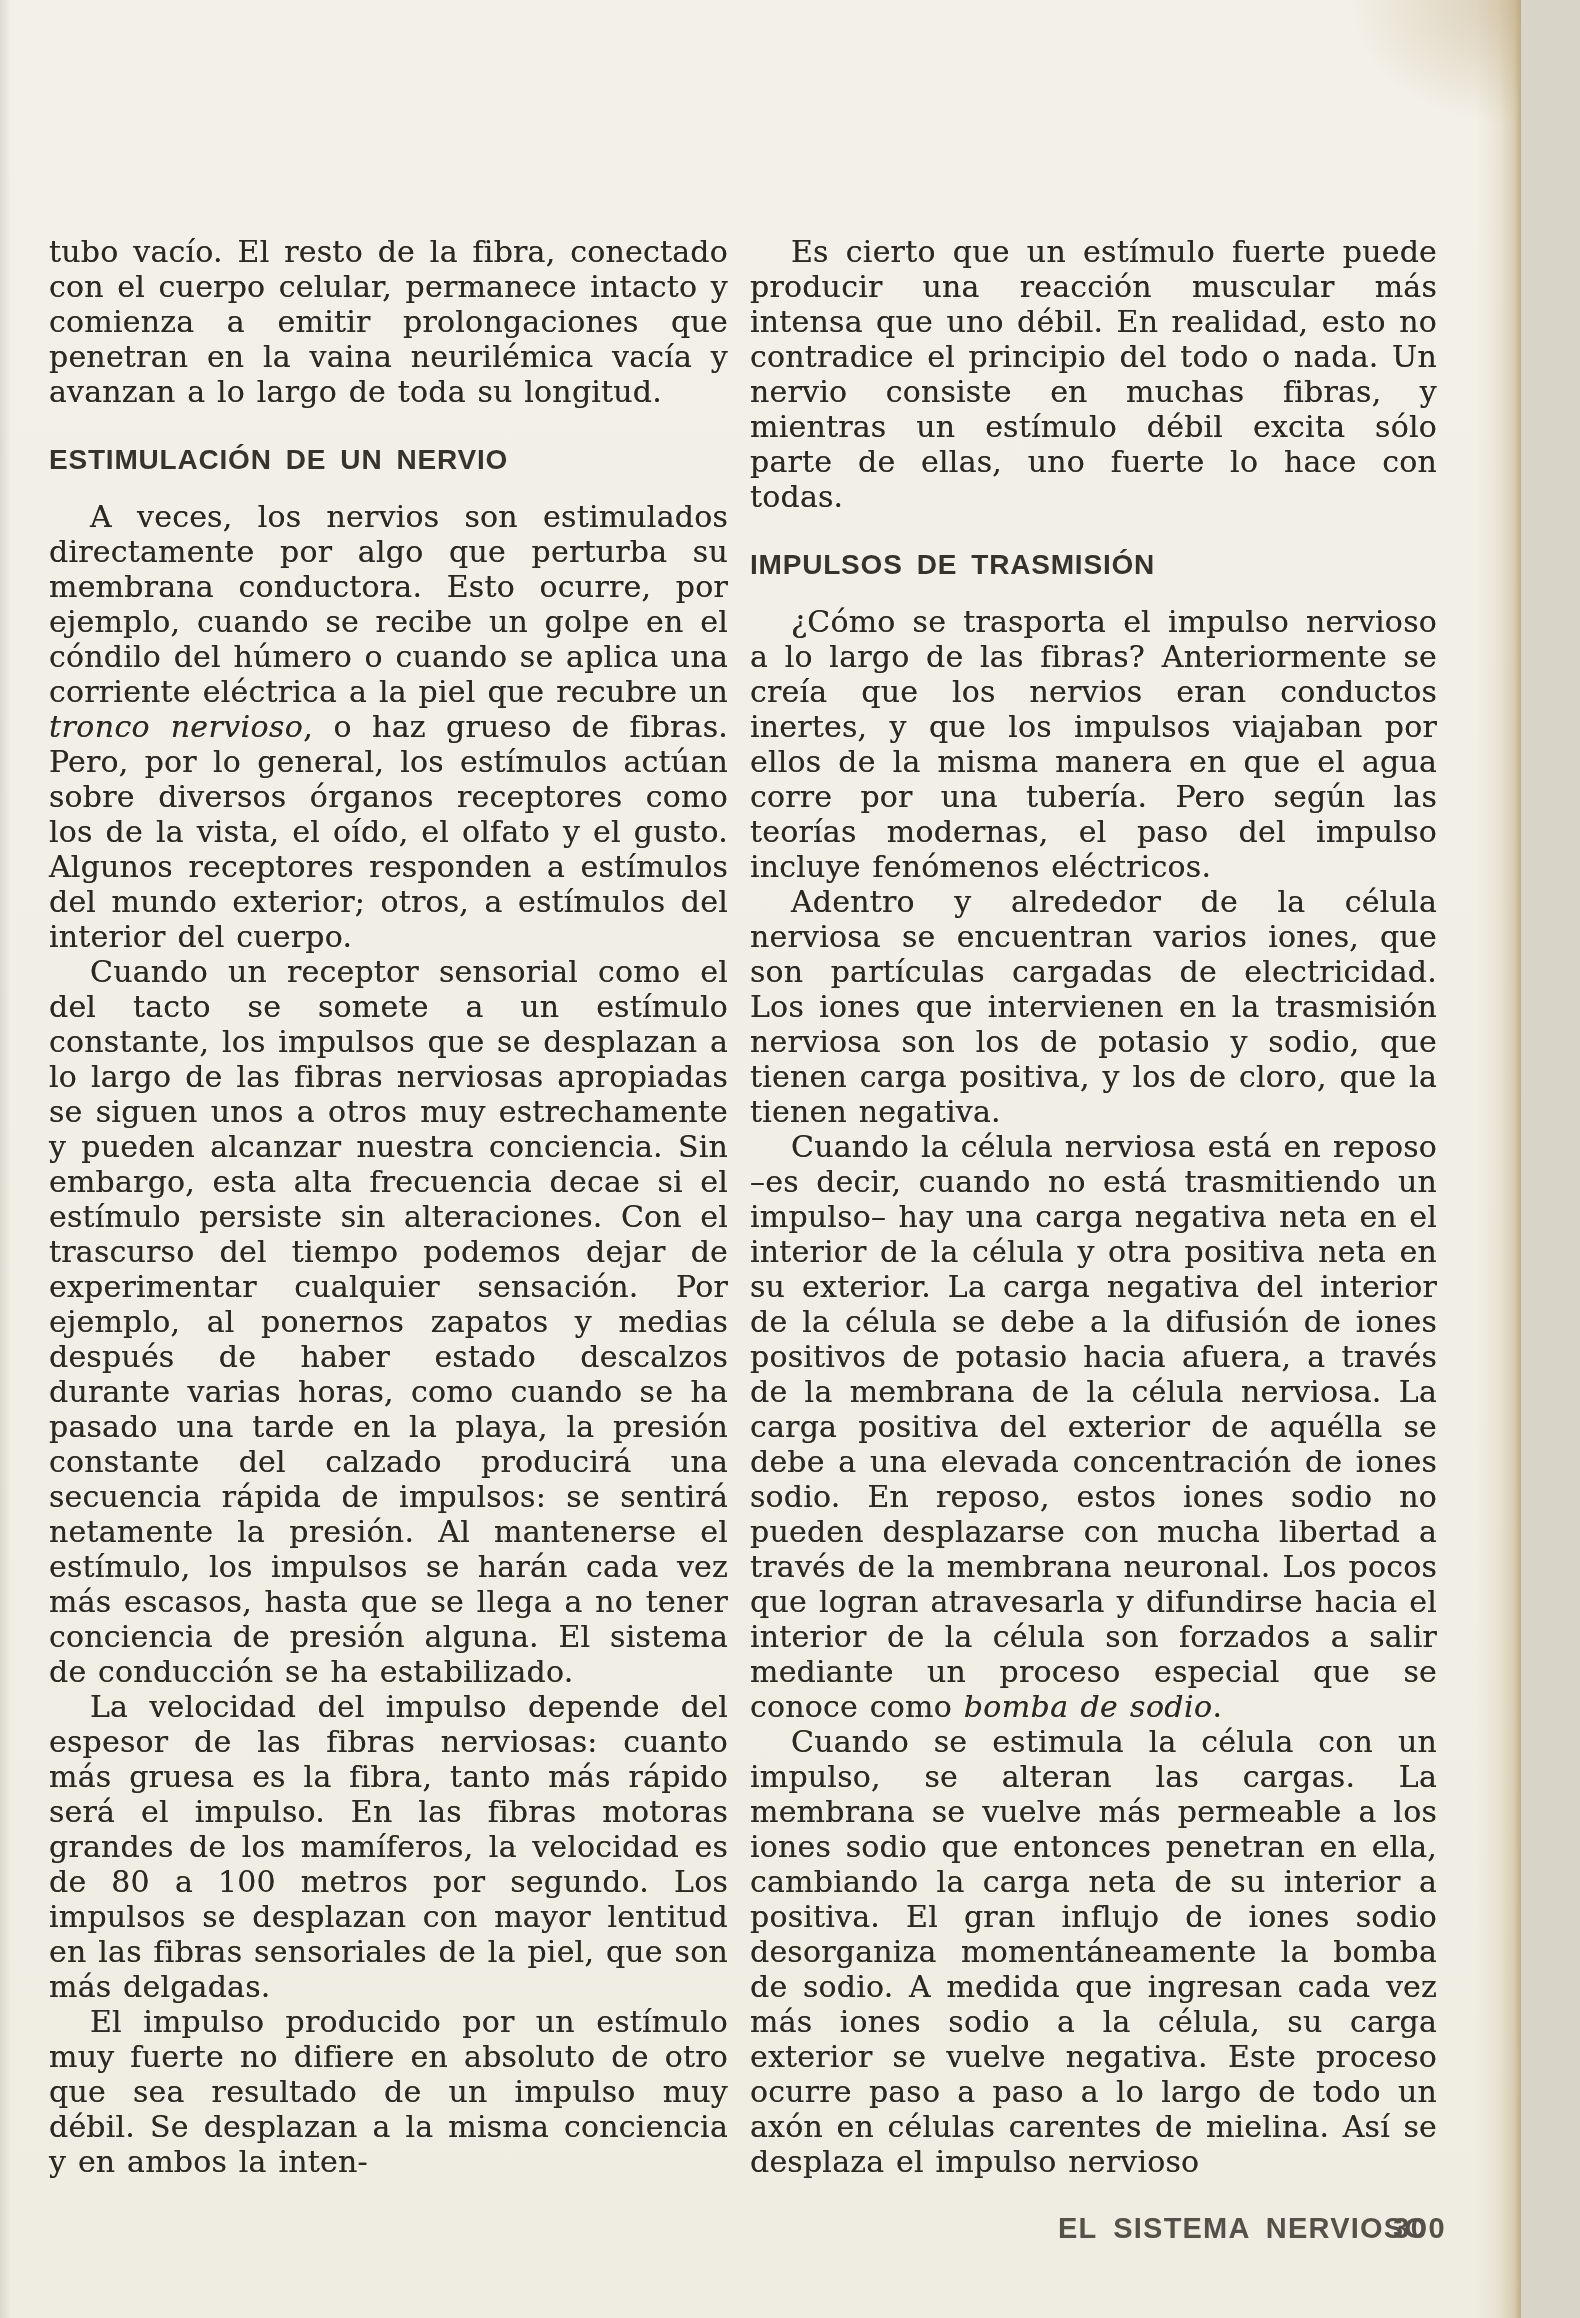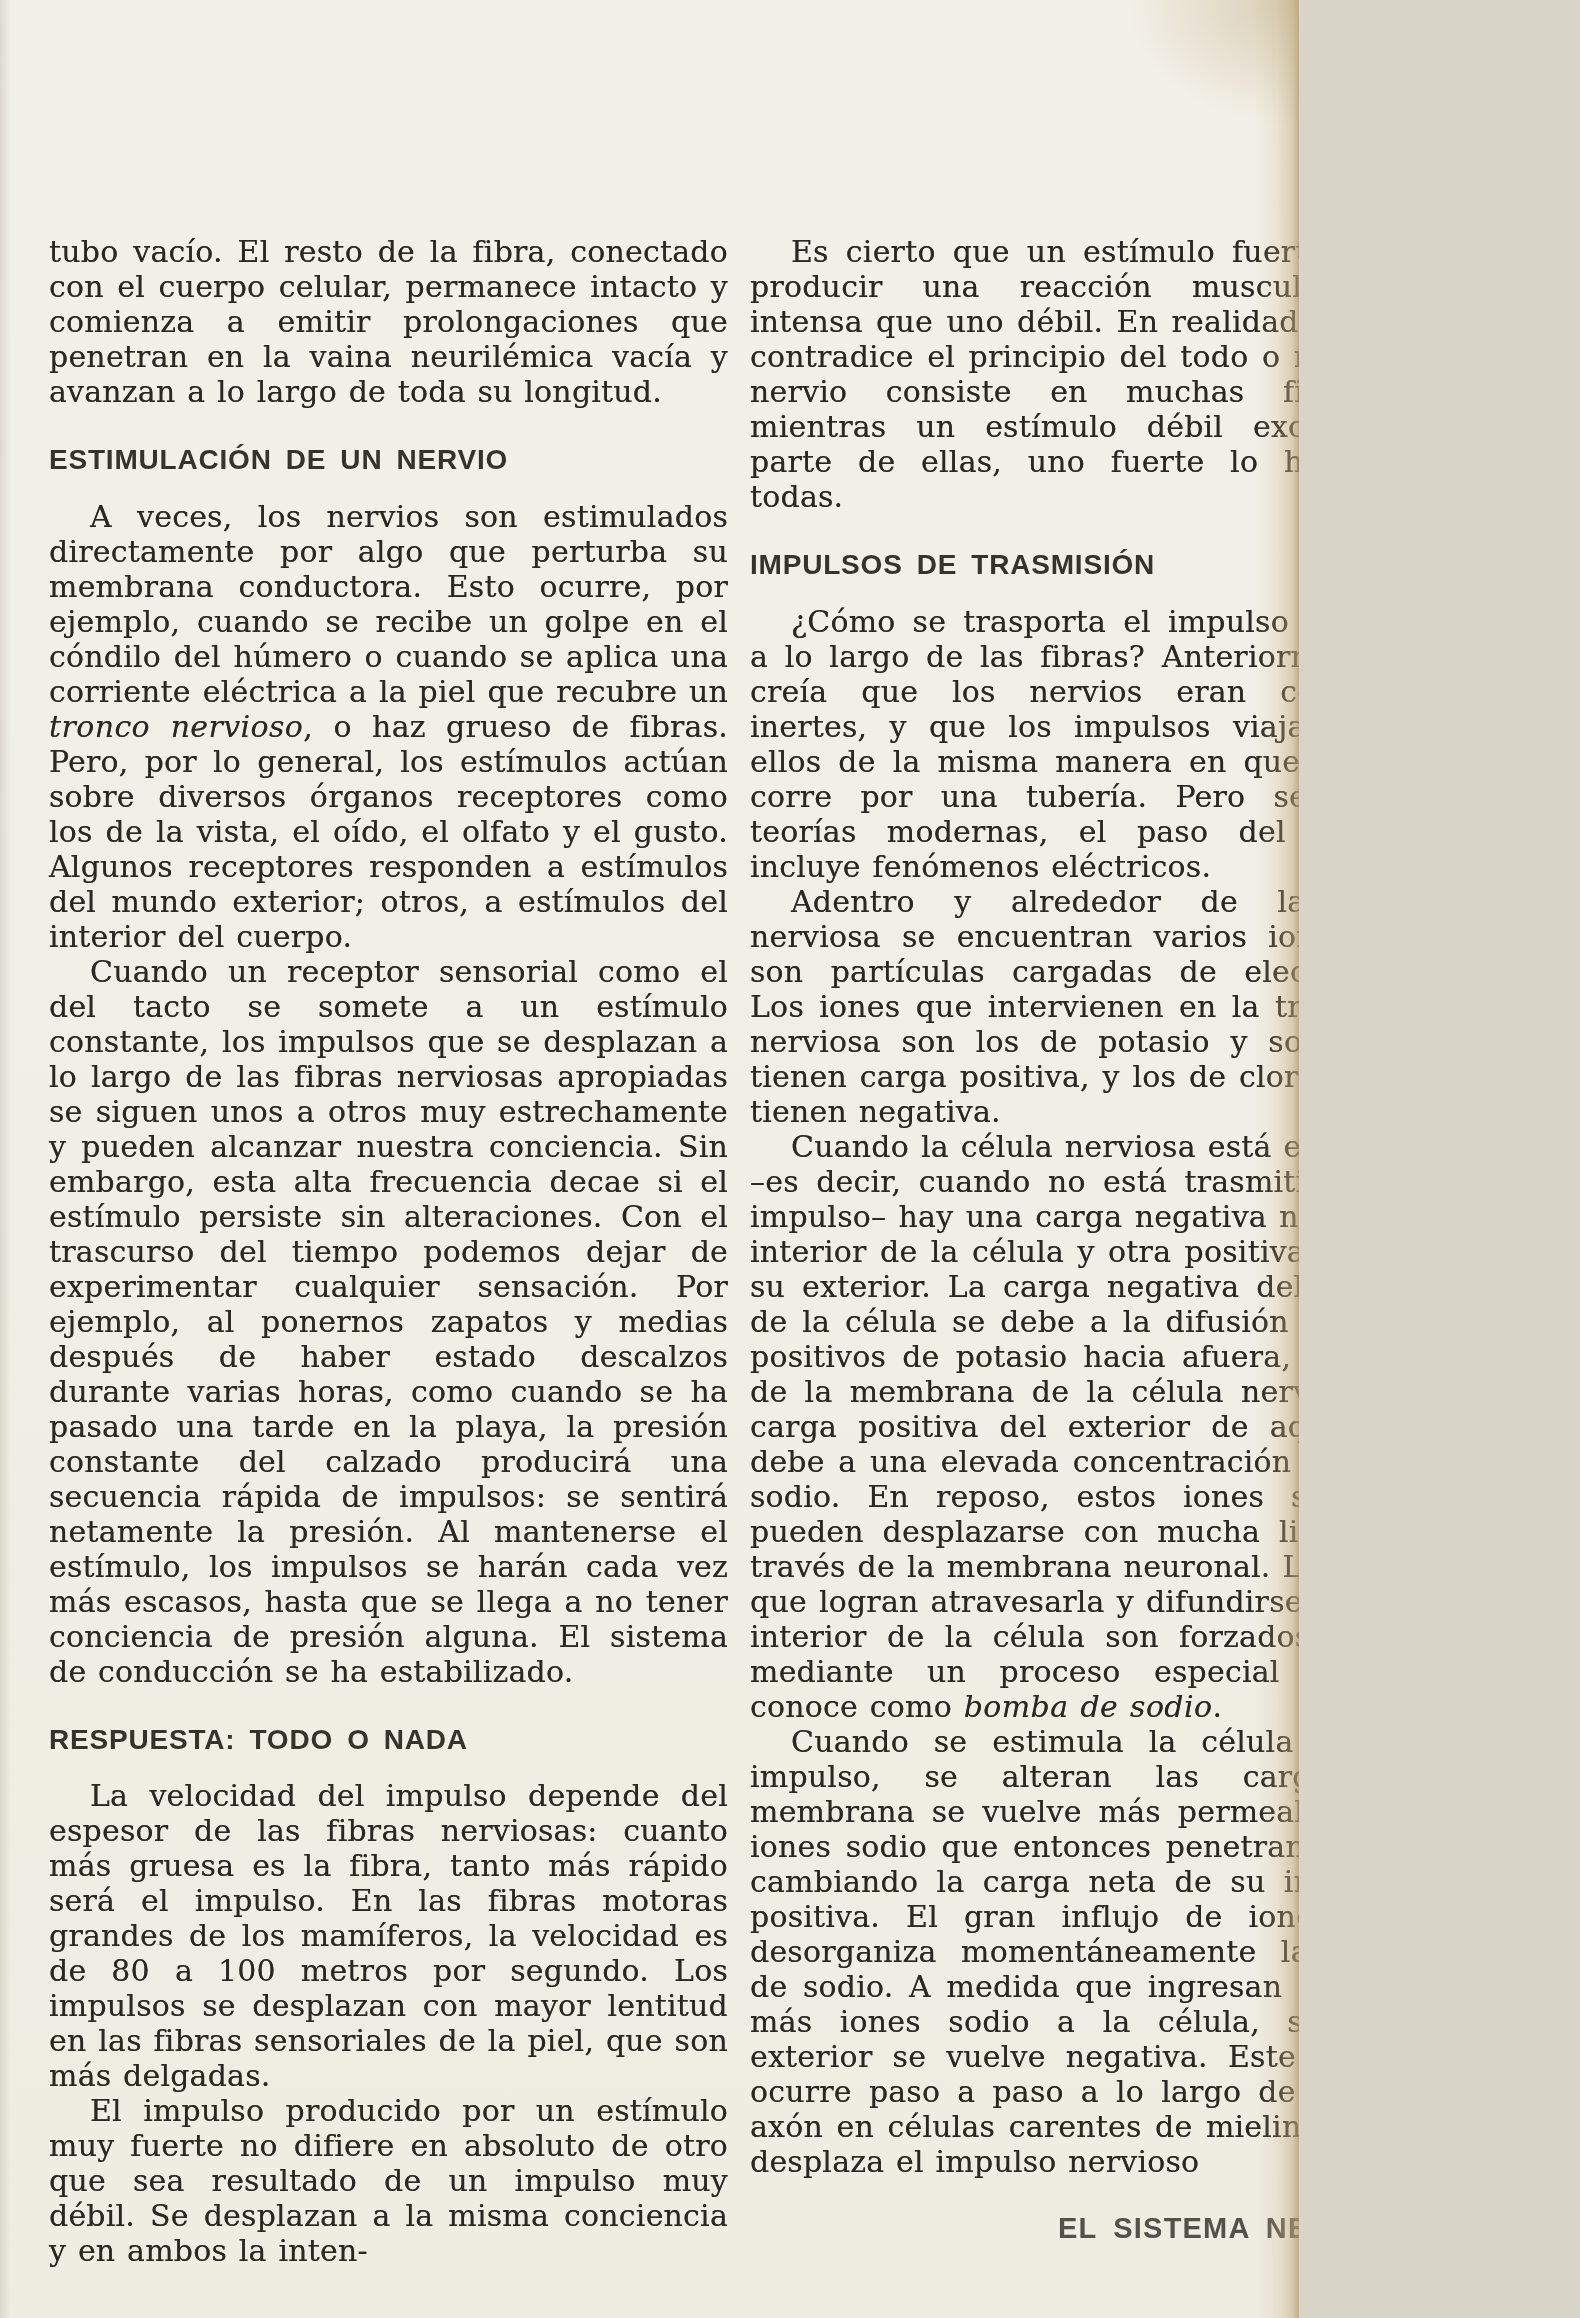--- a/index.html
+++ b/index.html
@@ -1,19 +1,19 @@
 <!DOCTYPE html>
 <html lang="es" style="font-size:12.7px"><head>
 <meta charset="utf-8">
 <title>Page</title>
 <style>
   html,body{margin:0;padding:0;background:#d8d4c8;}
   .page{
     position:relative;
-    width:1299px;height:2319px;
+    width:1521px;height:2319px;
     background:linear-gradient(180deg,#f3f0e8 0%,#f1eee5 55%,#efece2 100%);
     font-family:"DejaVu Serif","Liberation Serif",serif;
     color:#2b2823;
     overflow:hidden;
   }
   .page::after{ 
     content:"";
     position:absolute;top:0;right:0;width:174px;height:127px;
     background:radial-gradient(ellipse at 100% 0%,rgba(189,168,124,0.5) 0%,rgba(189,168,124,0.18) 45%,rgba(189,168,124,0) 70%);
     pointer-events:none;
@@ -65,21 +65,20 @@
 <body>
 
 <div class="page">
   <div class="left-edge"></div>
 
   <div class="col col-left">
       <p class="no-indent">tubo vacío. El resto de la fibra, conectado con el cuerpo celular, permanece intacto y comienza a emitir prolongaciones que penetran en la vaina neurilémica vacía y avanzan a lo largo de toda su longitud.</p>
       <h3>ESTIMULACIÓN DE UN NERVIO</h3>
       <p>A veces, los nervios son estimulados directamente por algo que perturba su membrana conductora. Esto ocurre, por ejemplo, cuando se recibe un golpe en el cóndilo del húmero o cuando se aplica una corriente eléctrica a la piel que recubre un <em>tronco nervioso</em>, o haz grueso de fibras. Pero, por lo general, los estímulos actúan sobre diversos órganos receptores como los de la vista, el oído, el olfato y el gusto. Algunos receptores responden a estímulos del mundo exterior; otros, a estímulos del interior del cuerpo.</p>
       <p>Cuando un receptor sensorial como el del tacto se somete a un estímulo constante, los impulsos que se desplazan a lo largo de las fibras nerviosas apropiadas se siguen unos a otros muy estrechamente y pueden alcanzar nuestra conciencia. Sin embargo, esta alta frecuencia decae si el estímulo persiste sin alteraciones. Con el trascurso del tiempo podemos dejar de experimentar cualquier sensación. Por ejemplo, al ponernos zapatos y medias después de haber estado descalzos durante varias horas, como cuando se ha pasado una tarde en la playa, la presión constante del calzado producirá una secuencia rápida de impulsos: se sentirá netamente la presión. Al mantenerse el estímulo, los impulsos se harán cada vez más escasos, hasta que se llega a no tener conciencia de presión alguna. El sistema de conducción se ha estabilizado.</p>
-      <h3>RESPUESTA: TODO O NADA</h3>
       <p>La velocidad del impulso depende del espesor de las fibras nerviosas: cuanto más gruesa es la fibra, tanto más rápido será el impulso. En las fibras motoras grandes de los mamíferos, la velocidad es de 80 a 100 metros por segundo. Los impulsos se desplazan con mayor lentitud en las fibras sensoriales de la piel, que son más delgadas.</p>
       <p>El impulso producido por un estímulo muy fuerte no difiere en absoluto de otro que sea resultado de un impulso muy débil. Se desplazan a la misma conciencia y en ambos la inten-</p>
     </div>
   <div class="col col-right">
       <p>Es cierto que un estímulo fuerte puede producir una reacción muscular más intensa que uno débil. En realidad, esto no contradice el principio del todo o nada. Un nervio consiste en muchas fibras, y mientras un estímulo débil excita sólo parte de ellas, uno fuerte lo hace con todas.</p>
       <h3>IMPULSOS DE TRASMISIÓN</h3>
       <p>¿Cómo se trasporta el impulso nervioso a lo largo de las fibras? Anteriormente se creía que los nervios eran conductos inertes, y que los impulsos viajaban por ellos de la misma manera en que el agua corre por una tubería. Pero según las teorías modernas, el paso del impulso incluye fenómenos eléctricos.</p>
       <p>Adentro y alrededor de la célula nerviosa se encuentran varios iones, que son partículas cargadas de electricidad. Los iones que intervienen en la trasmisión nerviosa son los de potasio y sodio, que tienen carga positiva, y los de cloro, que la tienen negativa.</p>
       <p>Cuando la célula nerviosa está en reposo –es decir, cuando no está trasmitiendo un impulso– hay una carga negativa neta en el interior de la célula y otra positiva neta en su exterior. La carga negativa del interior de la célula se debe a la difusión de iones positivos de potasio hacia afuera, a través de la membrana de la célula nerviosa. La carga positiva del exterior de aquélla se debe a una elevada concentración de iones sodio. En reposo, estos iones sodio no pueden desplazarse con mucha libertad a través de la membrana neuronal. Los pocos que logran atravesarla y difundirse hacia el interior de la célula son forzados a salir mediante un proceso especial que se conoce como <em>bomba de sodio</em>.</p>
       <p>Cuando se estimula la célula con un impulso, se alteran las cargas. La membrana se vuelve más permeable a los iones sodio que entonces penetran en ella, cambiando la carga neta de su interior a positiva. El gran influjo de iones sodio desorganiza momentáneamente la bomba de sodio. A medida que ingresan cada vez más iones sodio a la célula, su carga exterior se vuelve negativa. Este proceso ocurre paso a paso a lo largo de todo un axón en células carentes de mielina. Así se desplaza el impulso nervioso</p>

